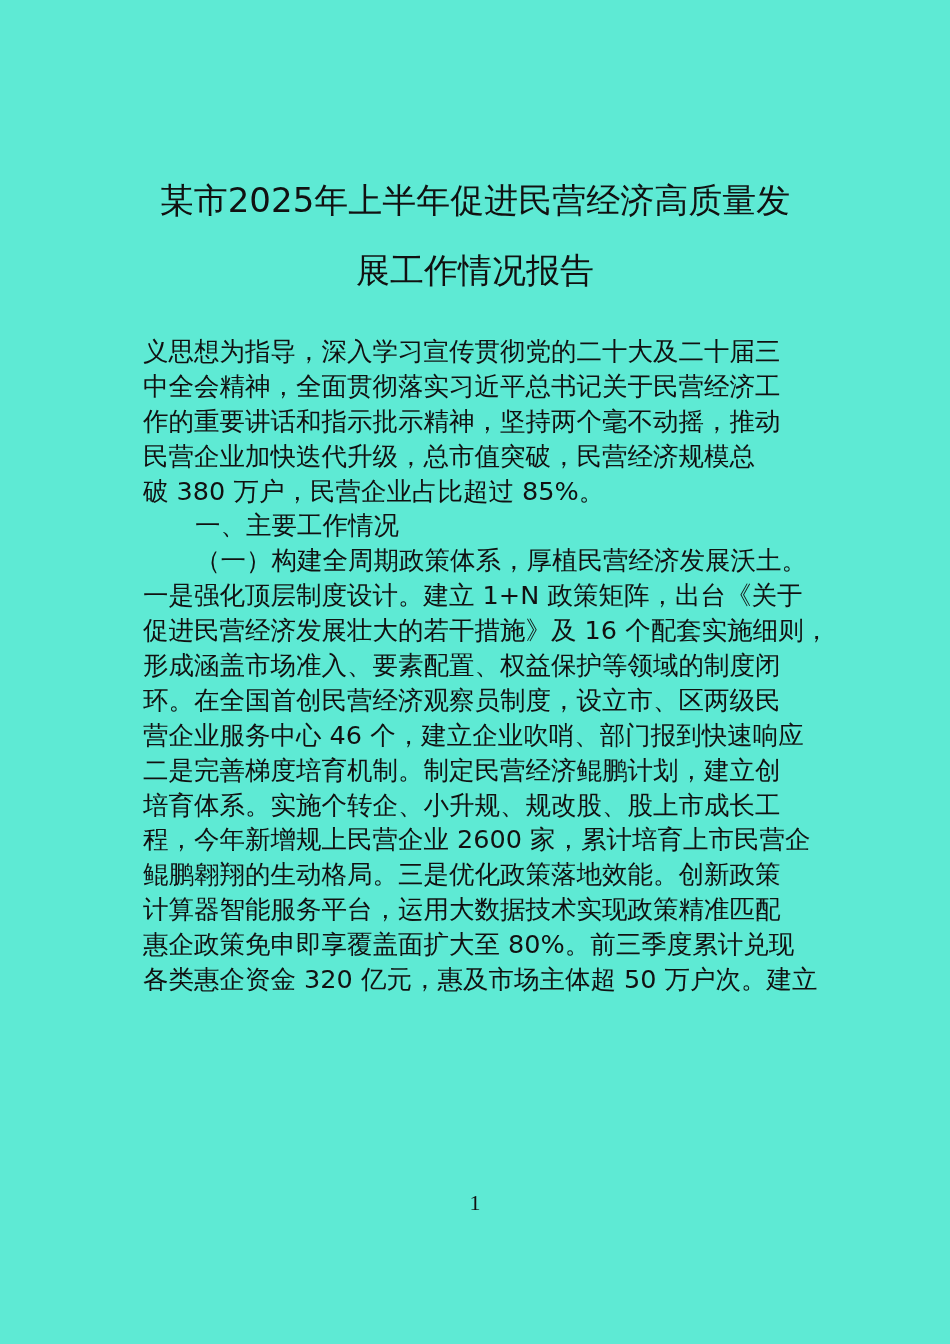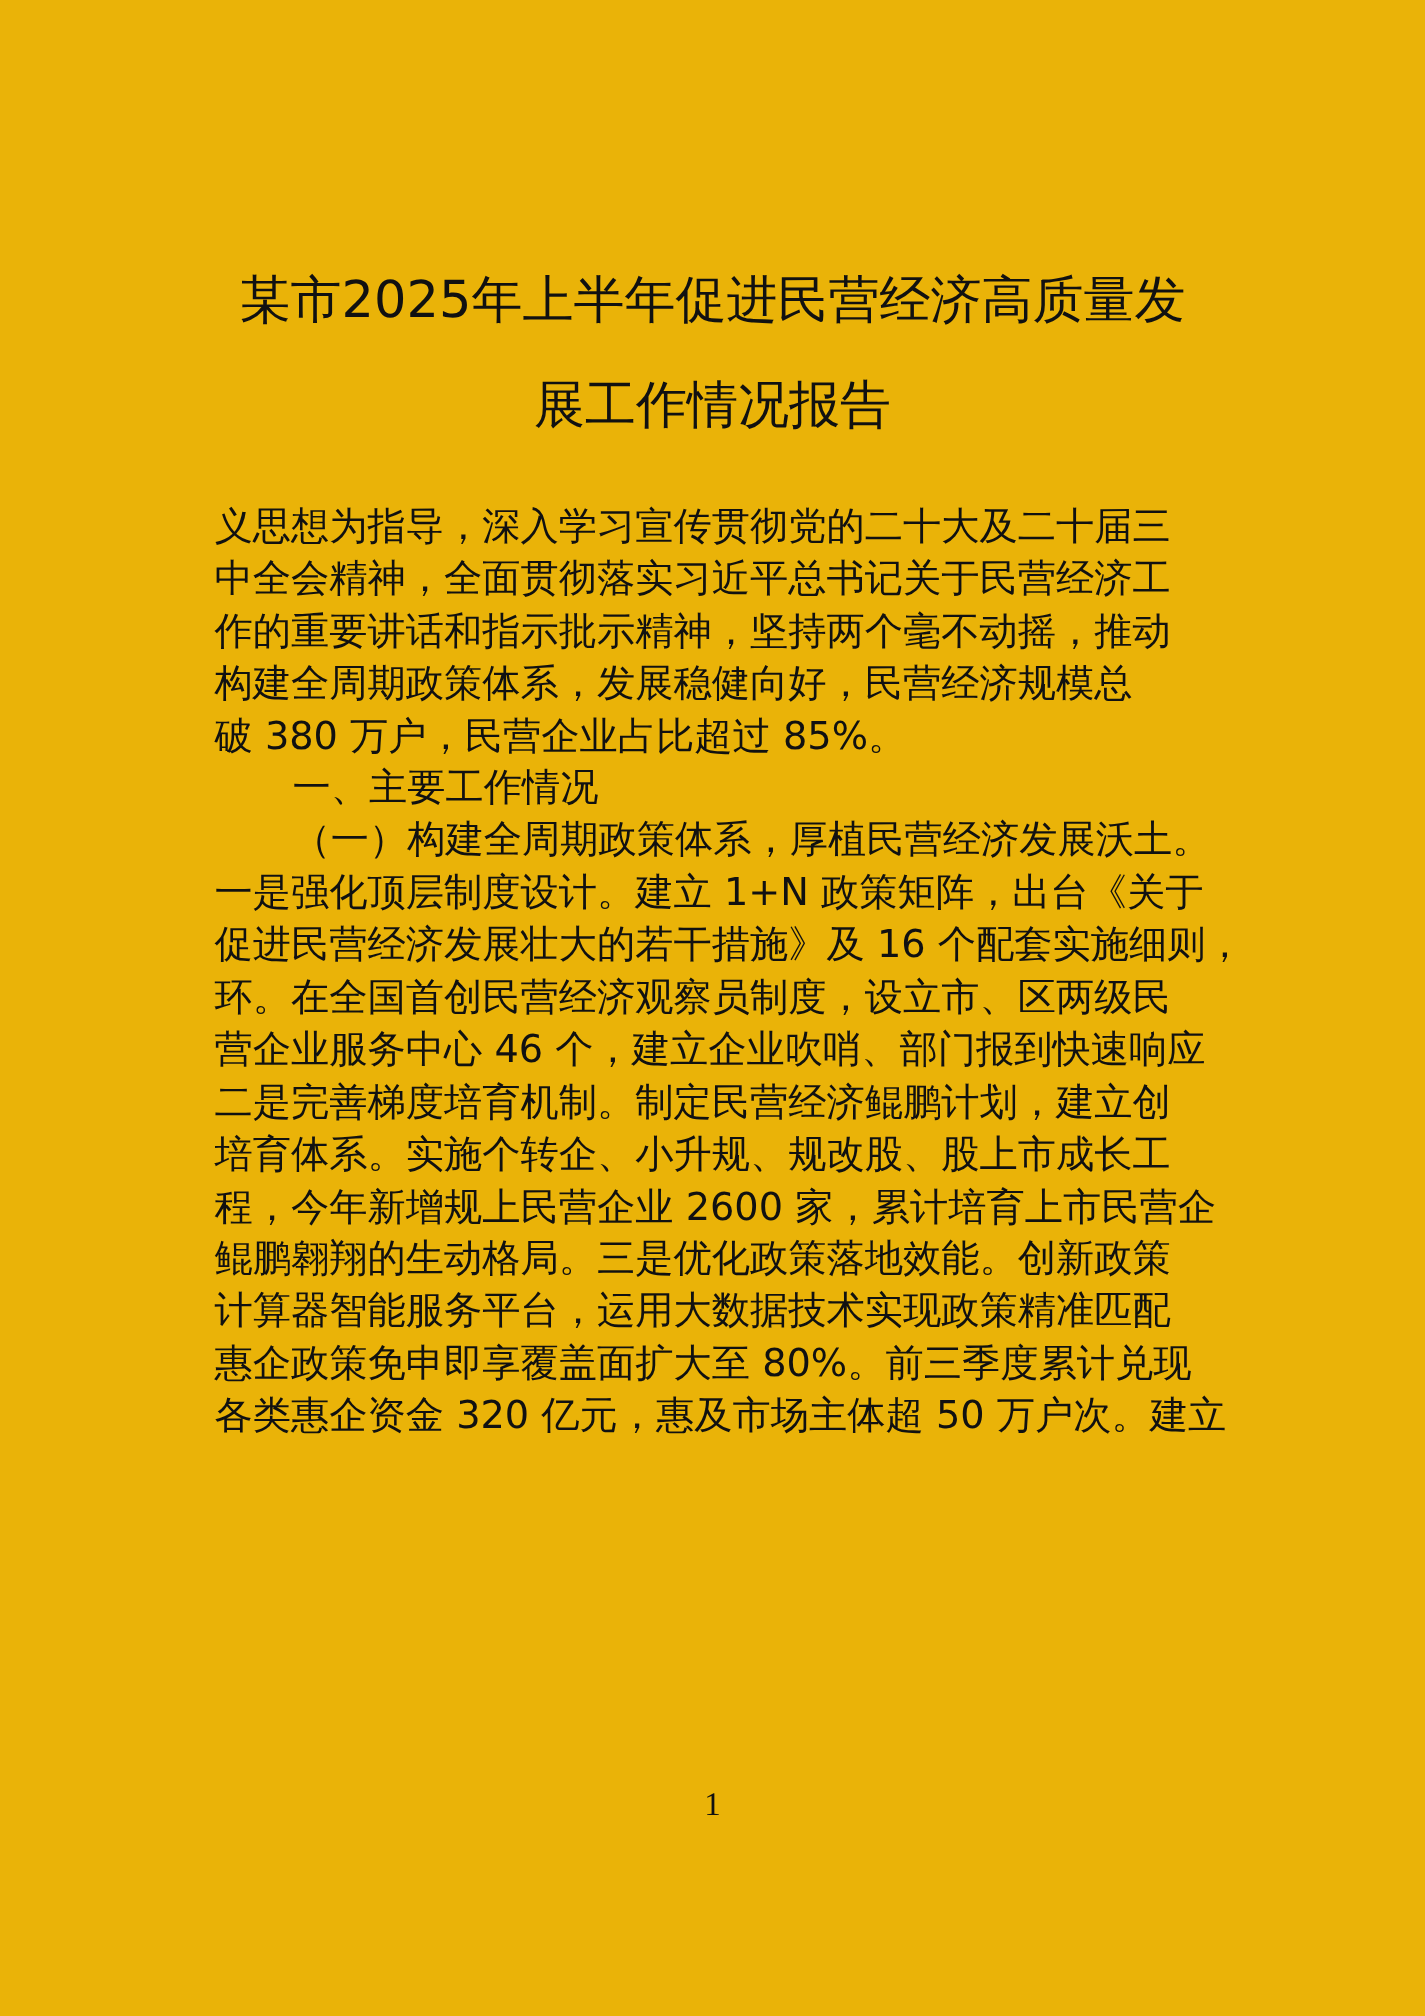--- a/index.html
+++ b/index.html
@@ -12,21 +12,21 @@
       height: 1344px;
       position: relative;
       overflow: hidden;
       font-family: "DejaVu Sans", "Liberation Sans", sans-serif;
       color: #111111;
     }
     .page {
       position: absolute;
       left: 0; top: 0;
       width: 950px; height: 1344px;
-      background: #eab308;
+      background: #5eead4;
     }
     .title-block {
       position: absolute;
       left: 140px;
       top: 165px;
       width: 670px;
       text-align: center;
     }
     .title-line {
       font-size: 34px;
@@ -66,26 +66,27 @@
 <div class="page">
   <div class="title-block">
     <div class="title-line">某市2025年上半年促进民营经济高质量发</div>
     <div class="title-line">展工作情况报告</div>
   </div>
 
   <div class="body-block" id="body-block">
       <div class="line">义思想为指导，深入学习宣传贯彻党的二十大及二十届三</div>
       <div class="line">中全会精神，全面贯彻落实习近平总书记关于民营经济工</div>
       <div class="line">作的重要讲话和指示批示精神，坚持两个毫不动摇，推动</div>
-      <div class="line">构建全周期政策体系，发展稳健向好，民营经济规模总</div>
+      <div class="line">民营企业加快迭代升级，总市值突破，民营经济规模总</div>
       <div class="line">破 380 万户，民营企业占比超过 85%。</div>
       <div class="line indent">一、主要工作情况</div>
       <div class="line indent">（一）构建全周期政策体系，厚植民营经济发展沃土。</div>
       <div class="line">一是强化顶层制度设计。建立 1+N 政策矩阵，出台《关于</div>
       <div class="line">促进民营经济发展壮大的若干措施》及 16 个配套实施细则，</div>
+      <div class="line">形成涵盖市场准入、要素配置、权益保护等领域的制度闭</div>
       <div class="line">环。在全国首创民营经济观察员制度，设立市、区两级民</div>
       <div class="line">营企业服务中心 46 个，建立企业吹哨、部门报到快速响应</div>
       <div class="line">二是完善梯度培育机制。制定民营经济鲲鹏计划，建立创</div>
       <div class="line">培育体系。实施个转企、小升规、规改股、股上市成长工</div>
       <div class="line">程，今年新增规上民营企业 2600 家，累计培育上市民营企</div>
       <div class="line">鲲鹏翱翔的生动格局。三是优化政策落地效能。创新政策</div>
       <div class="line">计算器智能服务平台，运用大数据技术实现政策精准匹配</div>
       <div class="line">惠企政策免申即享覆盖面扩大至 80%。前三季度累计兑现</div>
       <div class="line">各类惠企资金 320 亿元，惠及市场主体超 50 万户次。建立</div>
     </div>

